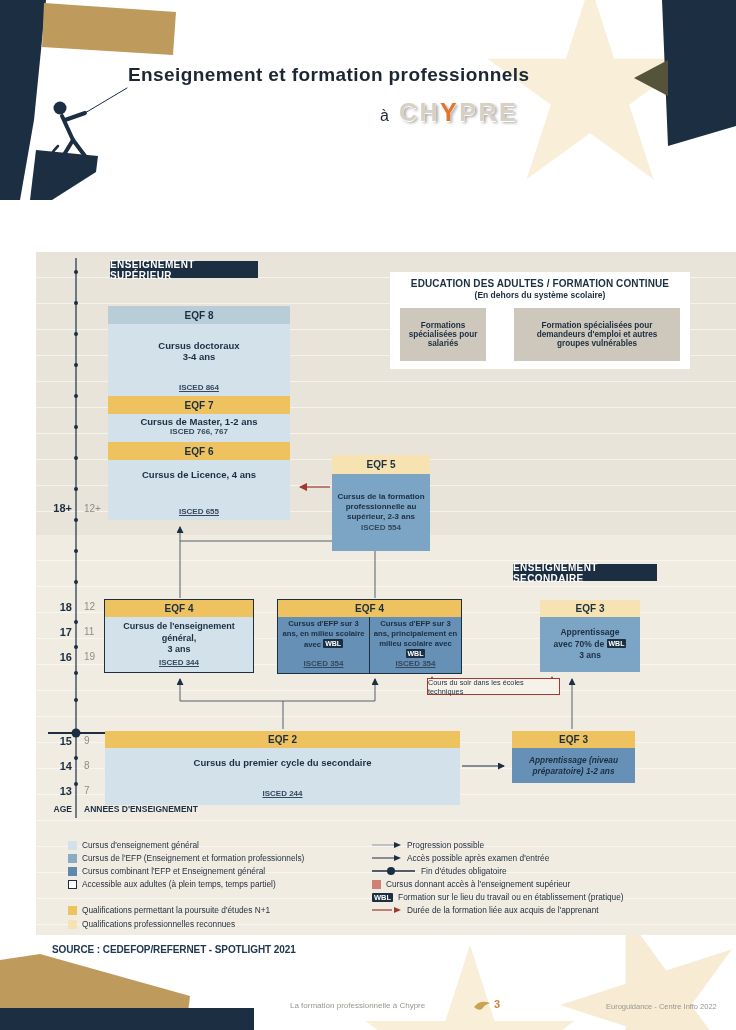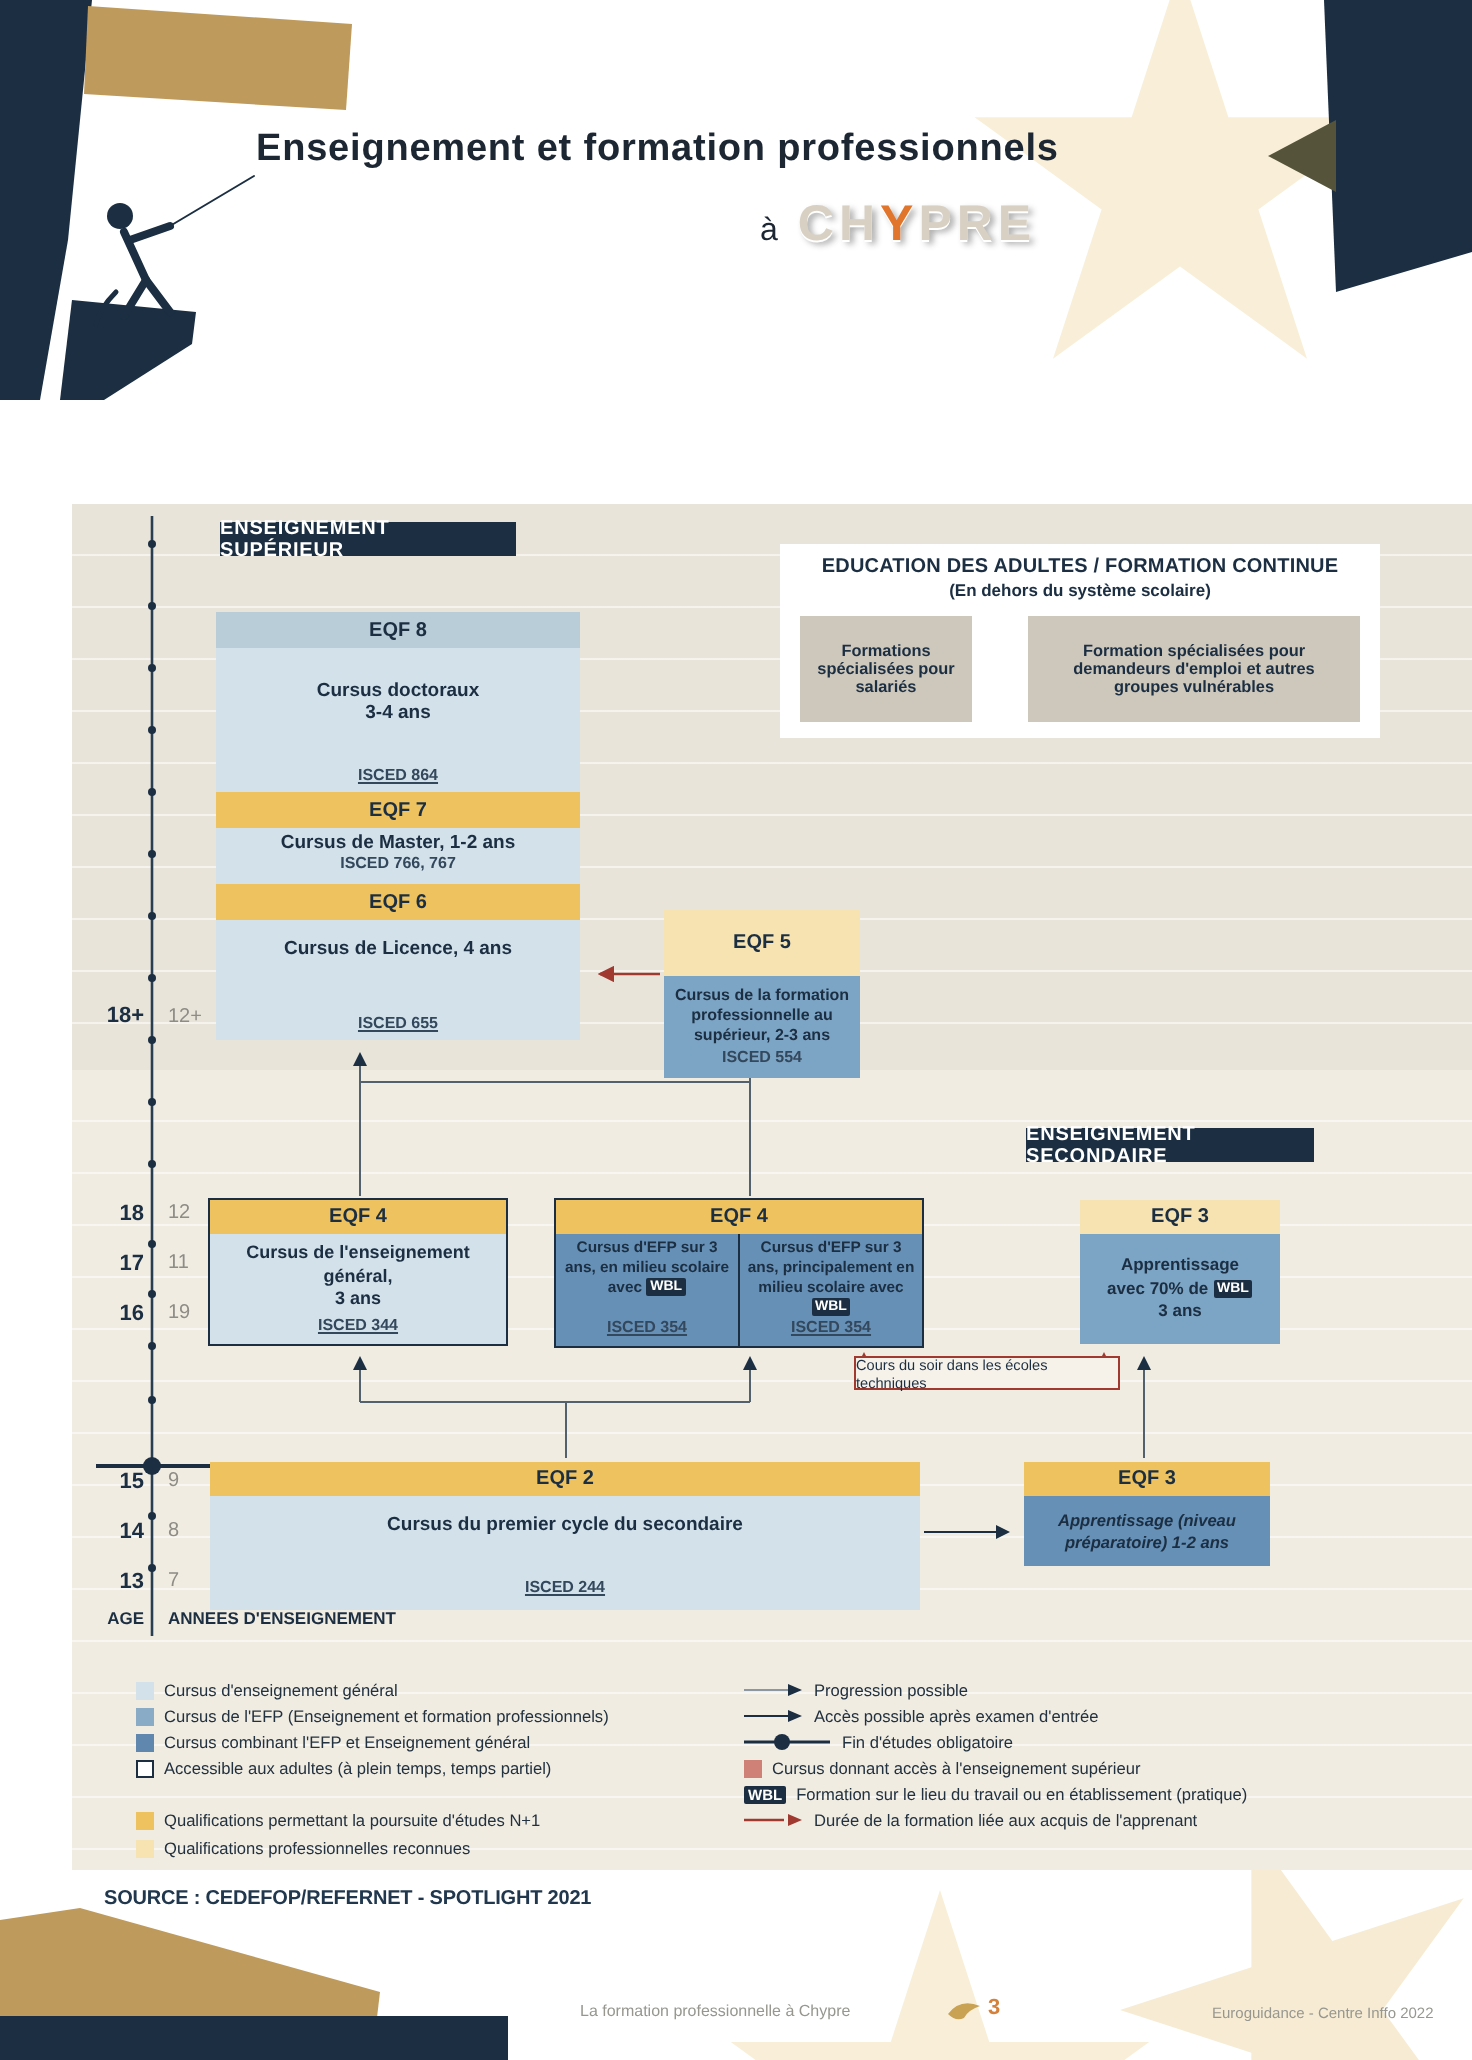--- a/index.html
+++ b/index.html
@@ -171,22 +171,22 @@
 
   <div class="blk" style="left:108px;top:442px;width:182px;height:78px;">
     <div class="blk-h h-orange" style="height:18px;">EQF 6</div>
     <div class="blk-b b-light" style="font-size:9.5px;">
       <div style="margin-top:9px;">Cursus de Licence, 4 ans</div>
       <div class="isced isced-bottom">ISCED 655</div>
     </div>
   </div>
 
   <div class="blk" style="left:332px;top:455px;width:98px;height:65px;">
-    <div class="blk-h h-pale" style="height:33px;">EQF 5</div>
-    <div class="blk-b b-mid" style="font-size:8px;line-height:1.28;display:flex;flex-direction:column;padding:5px 3px;">
+    <div class="blk-h h-pale" style="height:19px;">EQF 5</div>
+    <div class="blk-b b-mid" style="font-size:8px;line-height:1.28;display:flex;flex-direction:column;padding:18px 3px;">
       <div>Cursus de la formation professionnelle au supérieur, 2-3 ans</div>
       <div class="isced">ISCED 554</div>
     </div>
   </div>
 
   <div class="blk adult-border" style="left:105px;top:600px;width:148px;height:72px;">
     <div class="blk-h h-orange" style="height:17px;">EQF 4</div>
     <div class="blk-b b-light" style="font-size:9px;line-height:1.3;">
       <div style="margin-top:4px;">Cursus de l'enseignement général,</div>
       <div>3 ans</div>

